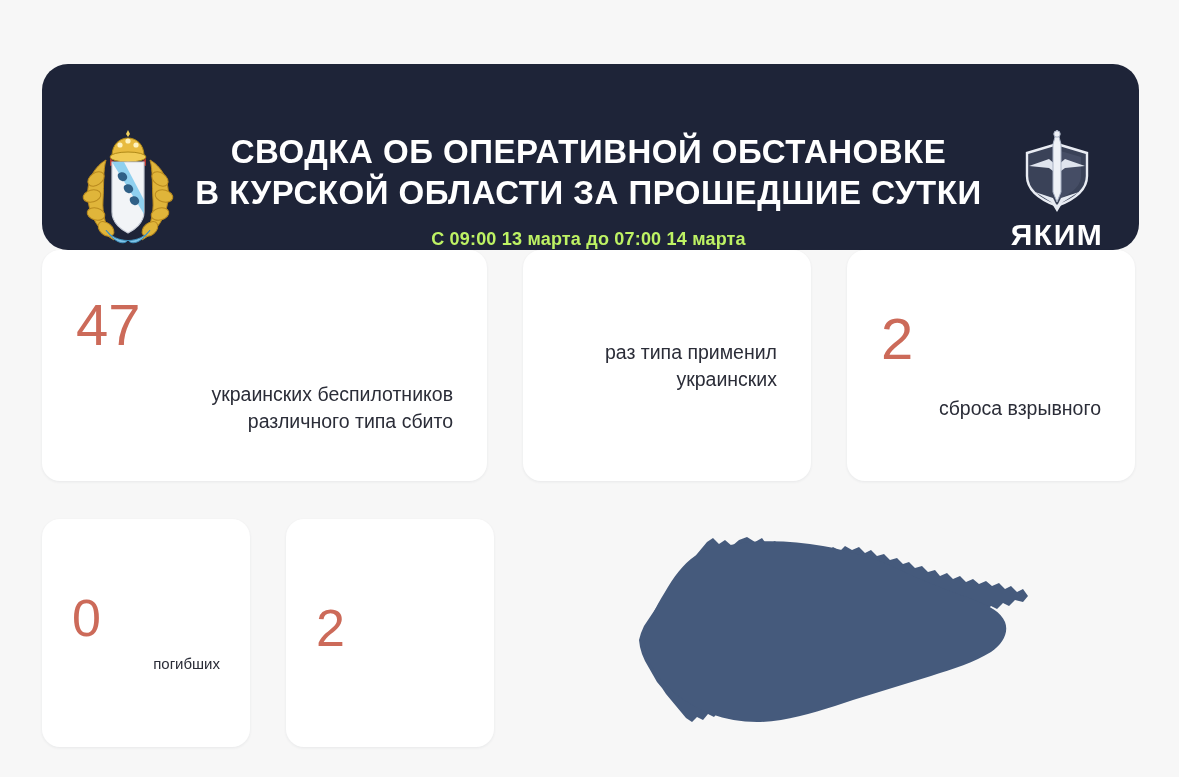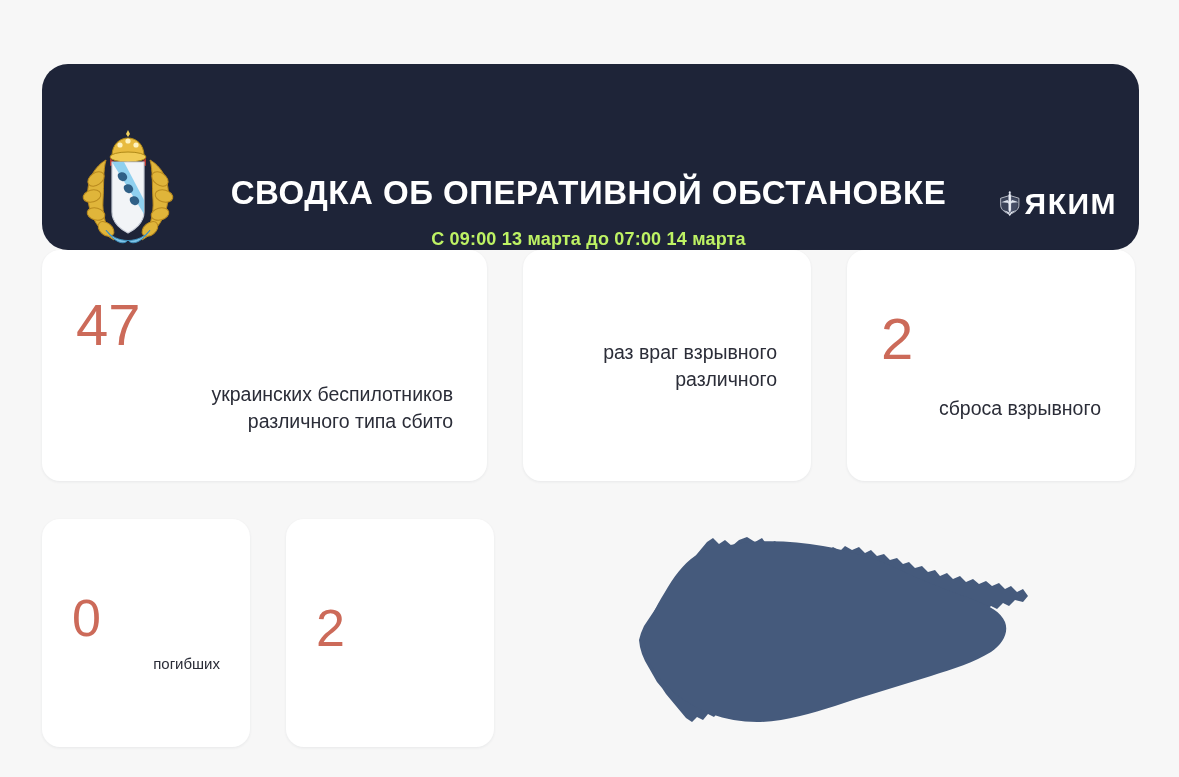--- a/index.html
+++ b/index.html
@@ -67,21 +67,21 @@
     font-weight: bold;
     margin-top: 15px;
     letter-spacing: 0.2px;
     white-space: nowrap;
   }
 
   .brand {
     flex: 0 0 120px;
     width: 120px;
     display: flex;
-    flex-direction: row;
+    flex-direction: column;
     align-items: center;
     justify-content: center;
     gap: 2px;
   }
   .brand-mark {
     width: 84px;
     height: 92px;
     display: block;
   }
   .brand-name {
@@ -215,20 +215,21 @@
       <g fill="#2f5f86">
         <path d="M42 50 c3-3 8-2 9 2 c1 3-2 6-5 5 c-3-1-5-4-4-7 Z"></path>
         <path d="M48 62 c3-3 8-2 9 2 c1 3-2 6-5 5 c-3-1-5-4-4-7 Z"></path>
         <path d="M54 74 c3-3 8-2 9 2 c1 3-2 6-5 5 c-3-1-5-4-4-7 Z"></path>
       </g>
     </svg>
 
     <div class="header-text">
       <div class="header-title">
         <span>СВОДКА ОБ ОПЕРАТИВНОЙ ОБСТАНОВКЕ</span>
+        <span class="line2">В КУРСКОЙ ОБЛАСТИ ЗА ПРОШЕДШИЕ СУТКИ</span>
       </div>
       <div class="header-sub">С 09:00 13 марта до 07:00 14 марта</div>
     </div>
 
     <div class="brand">
       <svg class="brand-mark" viewBox="0 0 84 92" aria-hidden="true">
 
         <path d="M42 18 L72 27 L72 50 C72 64 58 74 42 80 C26 74 12 64 12 50 L12 27 Z" fill="#3a4258" stroke="#e9ecf3" stroke-width="2.4"></path>
         <path d="M42 24 L66 31 L66 50 C66 61 54 69 42 74 Z" fill="#4a5269" opacity="0.75"></path>
 
@@ -249,22 +250,22 @@
     <div class="card card-wide">
       <div class="stat-number">47</div>
       <div class="stat-label">
         <span>украинских беспилотников</span><br>
         <span>различного типа сбито</span>
       </div>
     </div>
 
     <div class="card card-mid">
       <div class="stat-label">
-        <span>раз враг взрывного</span><br>
-        <span>различного</span>
+        <span>раз типа применил</span><br>
+        <span>украинских</span>
       </div>
     </div>
 
     <div class="card card-mid">
       <div class="stat-number">2</div>
       <div class="stat-label">
         <span>сброса взрывного</span><br>
       </div>
     </div>
   </div>

